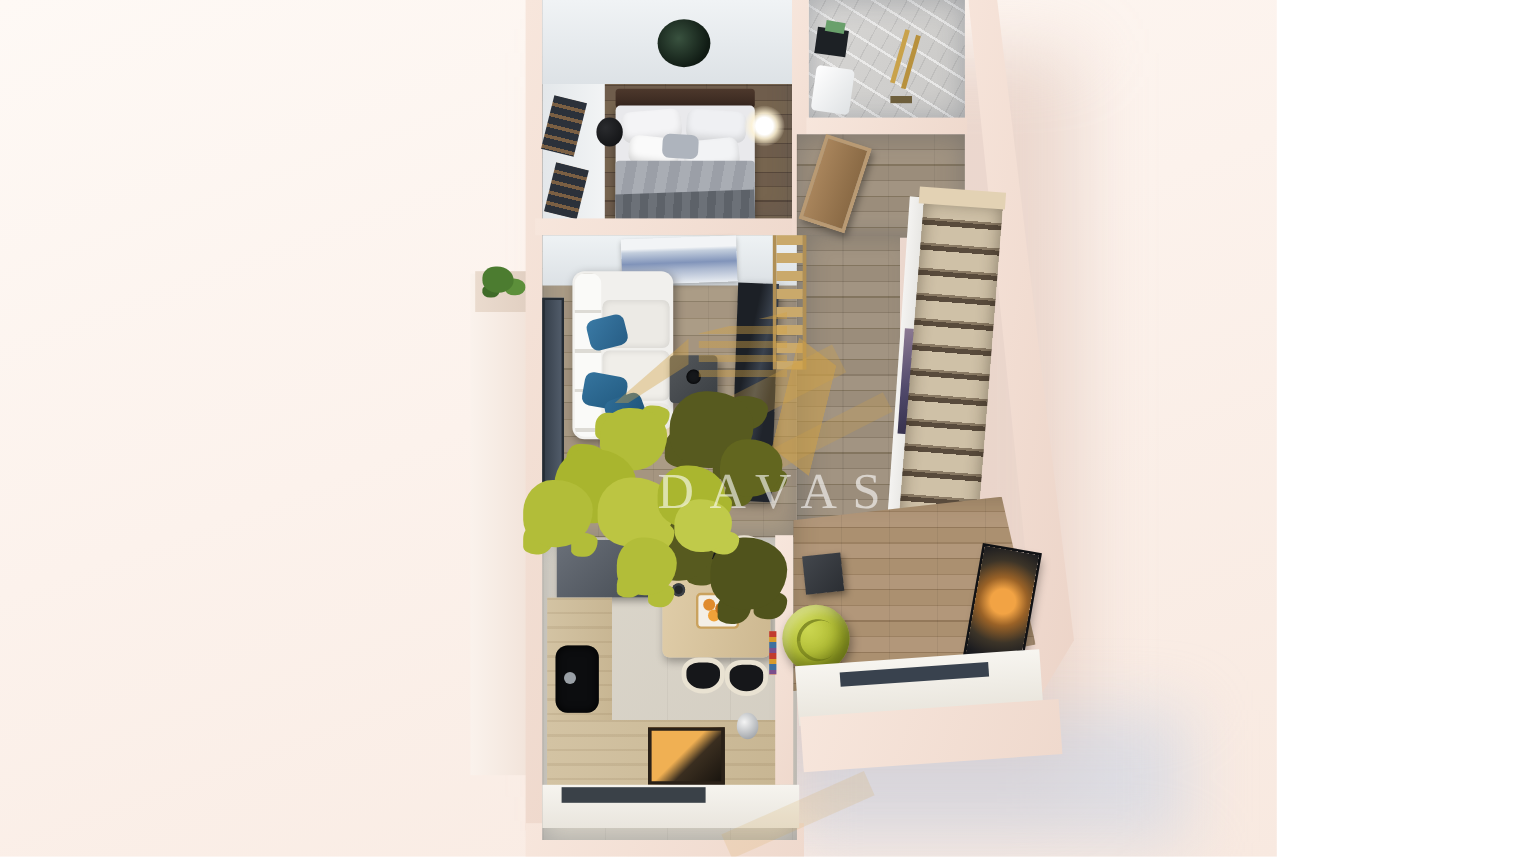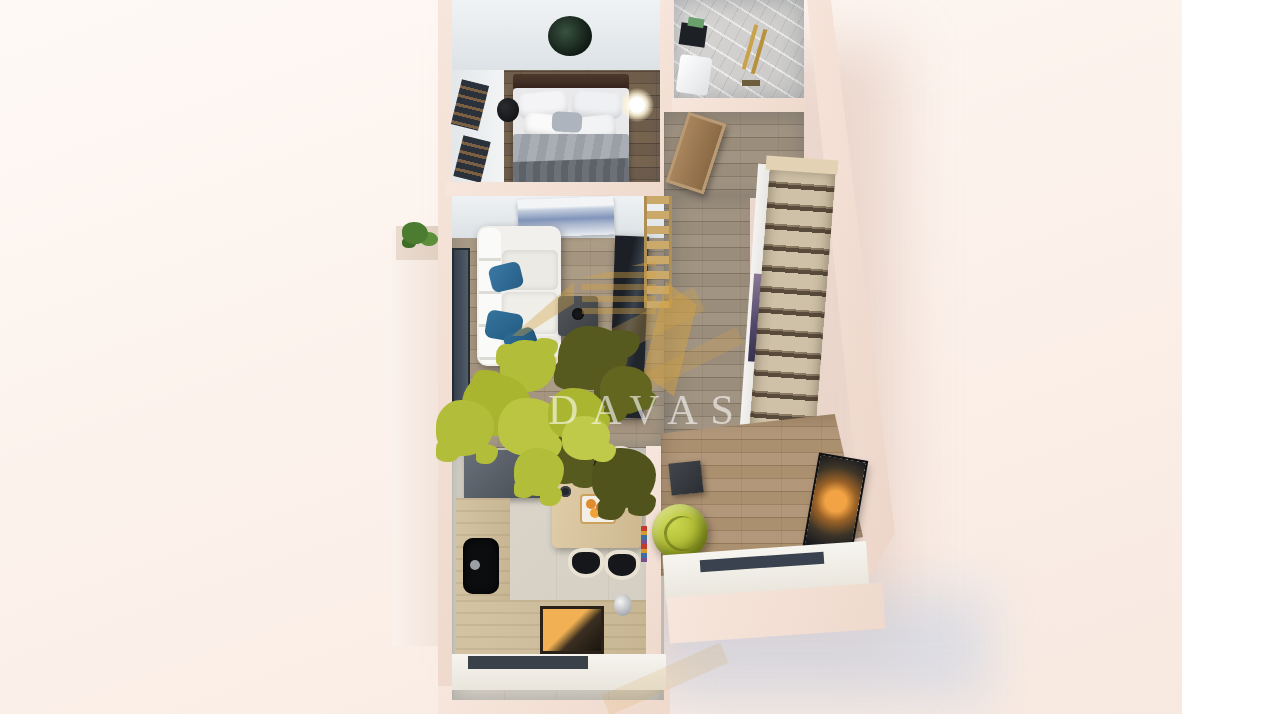--- a/index.html
+++ b/index.html
@@ -1,18 +1,18 @@
 <!DOCTYPE html>
 <html><head>
 <meta charset="utf-8">
 <title>3D Floor Plan Render</title>
 <style>
   html,body{margin:0;padding:0;}
   #stage{
-    position:relative;width:1182px;height:714px;overflow:hidden;
+    position:relative;width:1064px;height:714px;overflow:hidden;
     background:linear-gradient(160deg,#fef9f5 0%,#fcf2ec 45%,#f8e9e0 100%);
     font-family:"Liberation Serif", serif;
   }
   .abs{position:absolute;}
   
   .wall{background:linear-gradient(115deg,#f7e6dc,#efd9cd);}
   .wallface{background:linear-gradient(90deg,#e3e7ea,#f2f4f5);}
   .wood-living{background:
       repeating-linear-gradient(90deg,rgba(0,0,0,0.05) 0 1px,transparent 1px 46px),
       repeating-linear-gradient(180deg,#a59580 0 13px,#97876f 13px 14px,#ab9c86 14px 27px,#8d7f69 27px 28px);}

